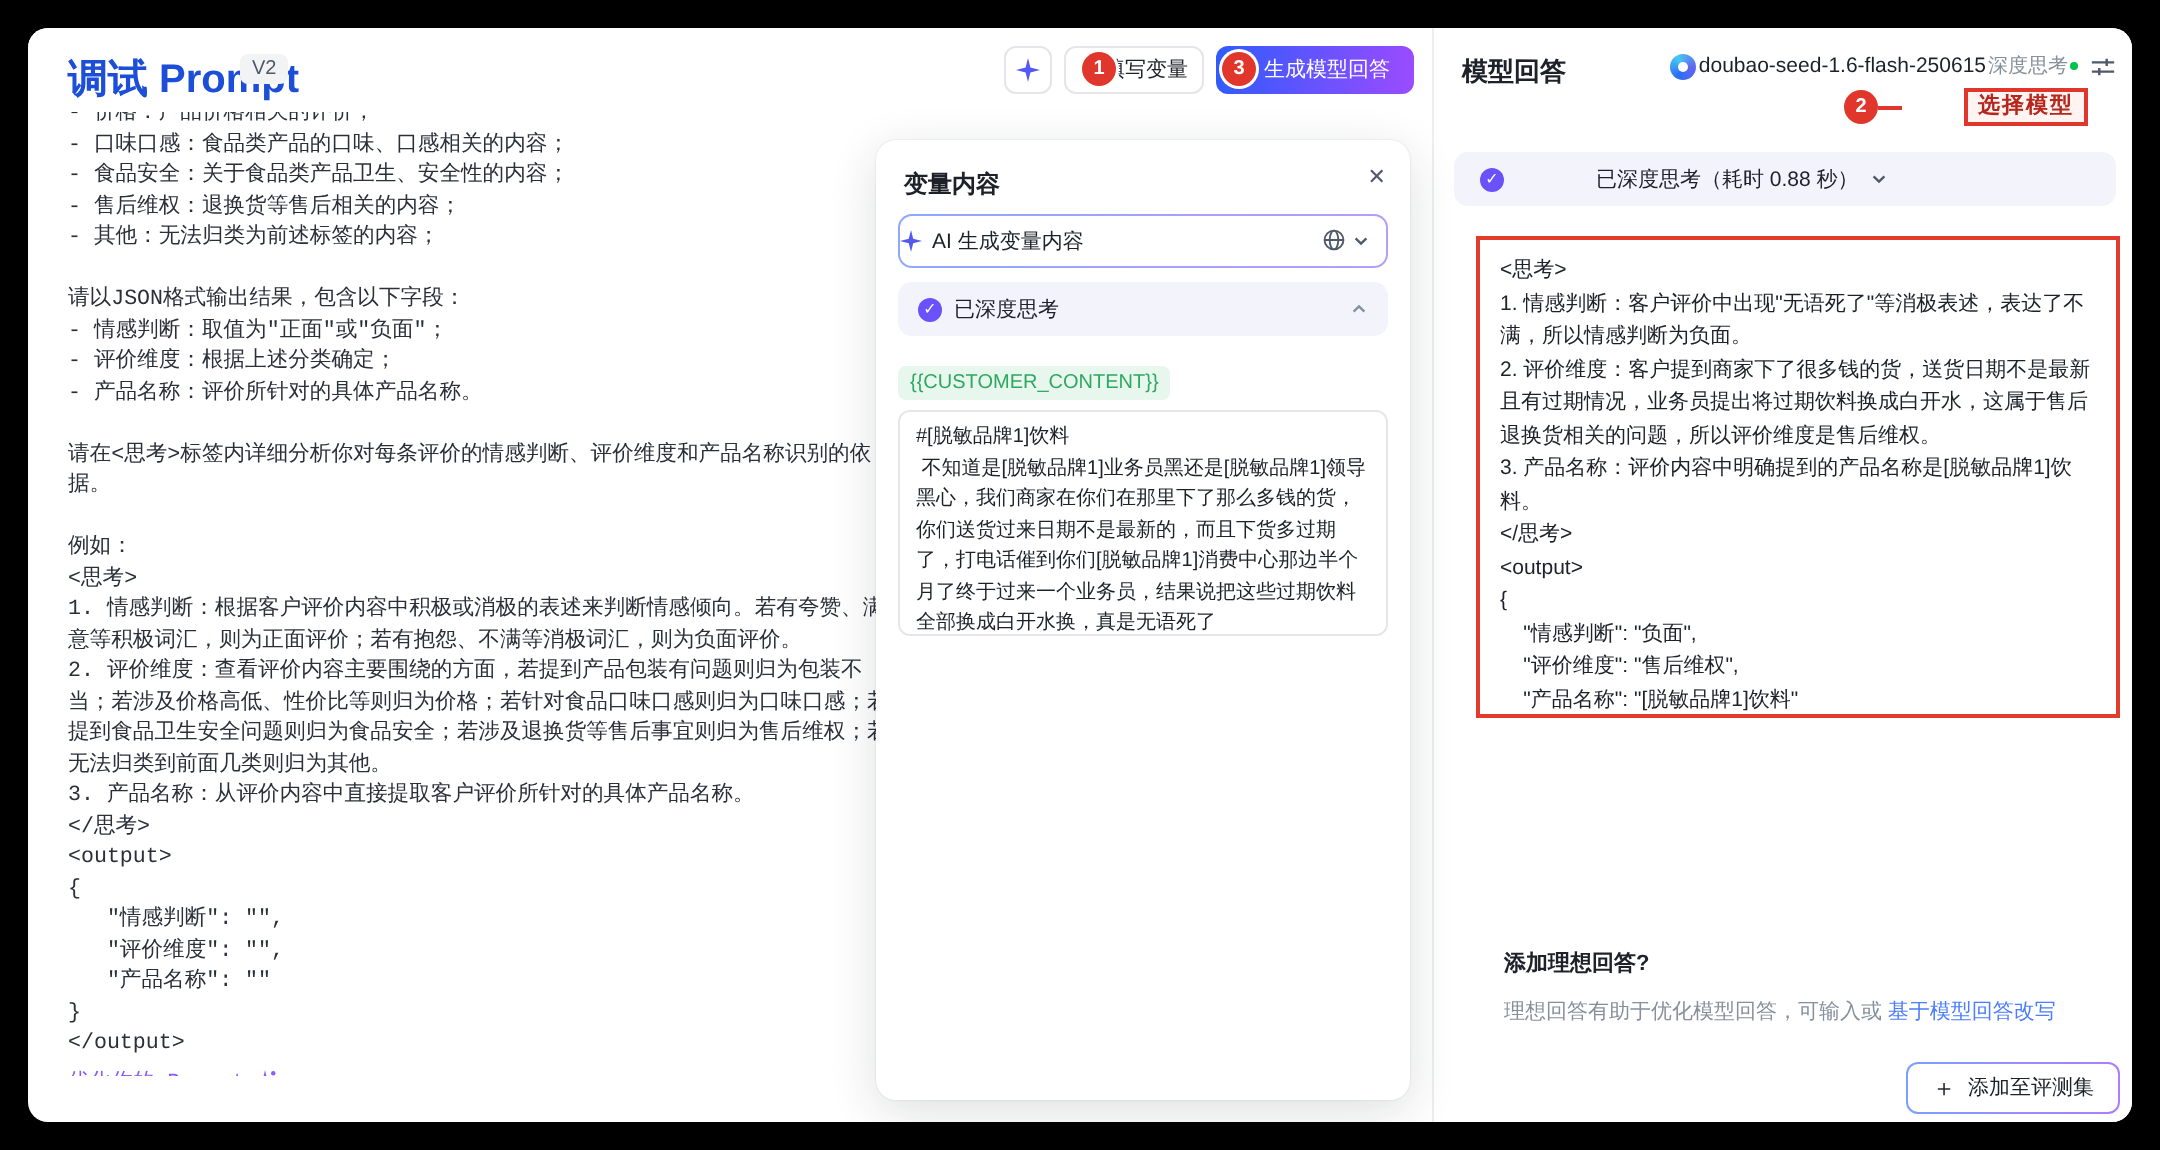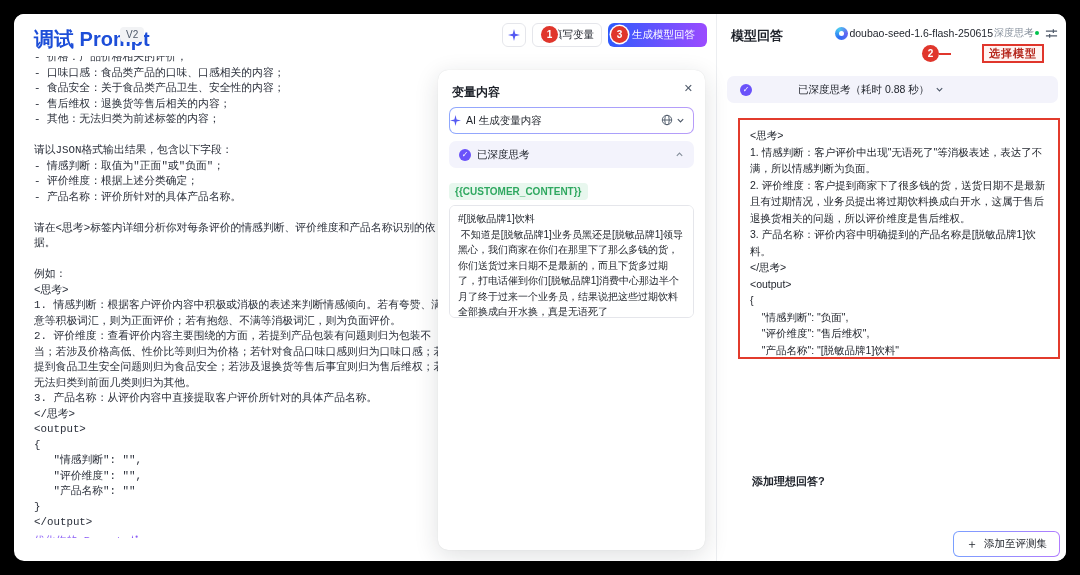--- a/index.html
+++ b/index.html
@@ -64,21 +64,21 @@
   .var-close { position:absolute; right:12px; top:12px; font-size:11px; color:#4e5969; cursor:pointer; }
   .ai-gen-btn { position:absolute; left:11px; top:37px; width:245px; height:27px; border-radius:7px;
     border:1px solid transparent; cursor:pointer; font-size:10.5px; color:#1d2129;
     background:linear-gradient(#fff,#fff) padding-box, linear-gradient(90deg,#8fa8fd,#b79cf9) border-box;
     display:flex; align-items:center; justify-content:flex-start; gap:5px; }
   .ai-gen-right { position:absolute; right:8px; top:6px; display:flex; align-items:center; gap:3px; }
   .rules-bar { position:absolute; left:11px; top:71px; width:245px; height:27px; background:#f3f3fc;
     border-radius:7px; display:flex; align-items:center; gap:6px; padding:0 10px; cursor:pointer; }
   .rules-text { font-size:10.5px; color:#1d2129; flex:1; }
   .var-chip { position:absolute; left:11px; top:113px; background:#e8f7ee; color:#2fa860;
-    font-size:10px; font-weight:bold; padding:3px 6px; border-radius:4px; }
+    font-size:10px; font-weight:normal; padding:3px 6px; border-radius:4px; }
   .var-textarea { position:absolute; left:11px; top:135px; width:245px; height:113px; resize:none;
     border:1px solid #e5e6eb; border-radius:6px; padding:5px 8px; font-size:10px; line-height:15.5px;
     color:#1d2129; font-family:"Liberation Sans","DejaVu Sans",sans-serif; outline:none; }
 
   
   .num-badge { position:absolute; width:17px; height:17px; border-radius:50%; background:#e0362c;
     color:#fff; font-size:10px; font-weight:bold; text-align:center; line-height:17px;
     z-index:9; box-shadow:0 0 0 1.5px #fff; }
   .badge-1 { left:527px; top:12px; }
   .badge-3 { left:597px; top:12px; }
@@ -186,20 +186,21 @@
 3. 产品名称：评价内容中明确提到的产品名称是[脱敏品牌1]饮料。
 &lt;/思考&gt;
 &lt;output&gt;
 {
     "情感判断": "负面",
     "评价维度": "售后维权",
     "产品名称": "[脱敏品牌1]饮料"
 }</div>
 
     <div class="ideal-q">添加理想回答?</div>
+    <div class="ideal-hint"><span>理想回答有助于优化模型回答，可输入或 </span><a class="ideal-link">基于模型回答改写</a></div>
 
     <button class="add-eval-btn">
       <span class="plus-glyph">＋</span>
       <span>添加至评测集</span>
     </button>
   </div>
 
   <div class="var-panel">
     <div class="var-title">变量内容</div>
     <div class="var-close">✕</div>

